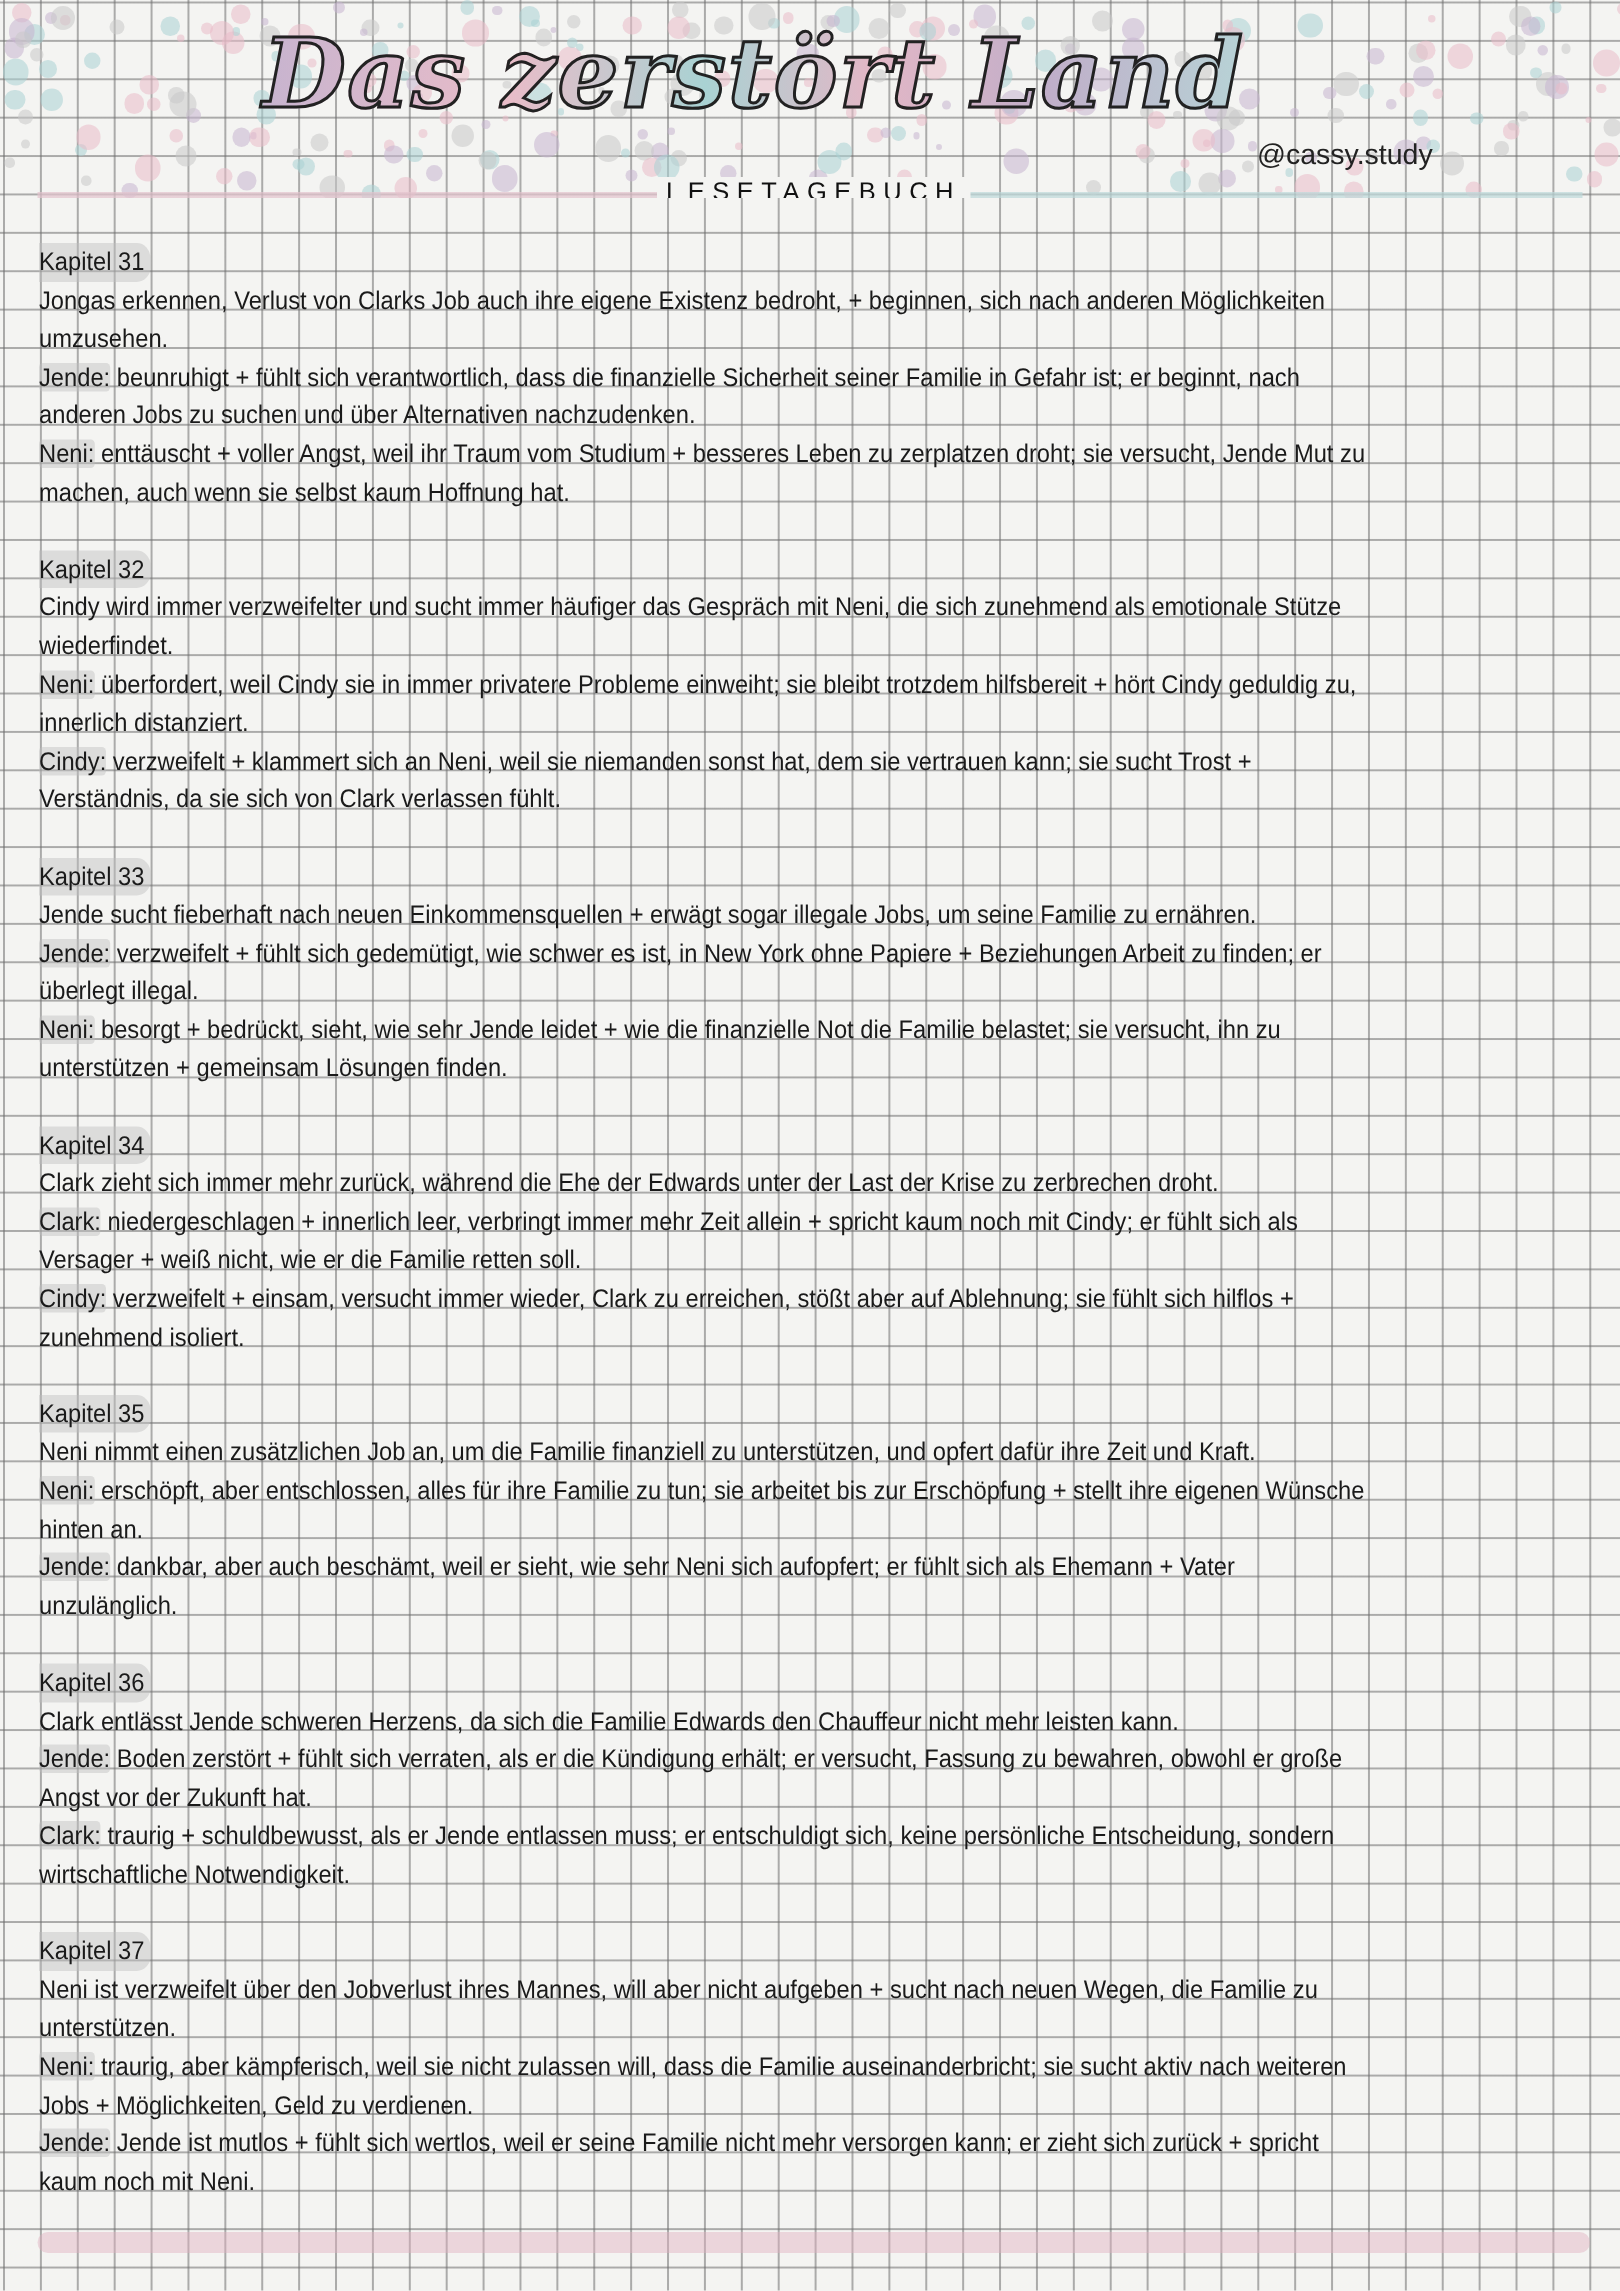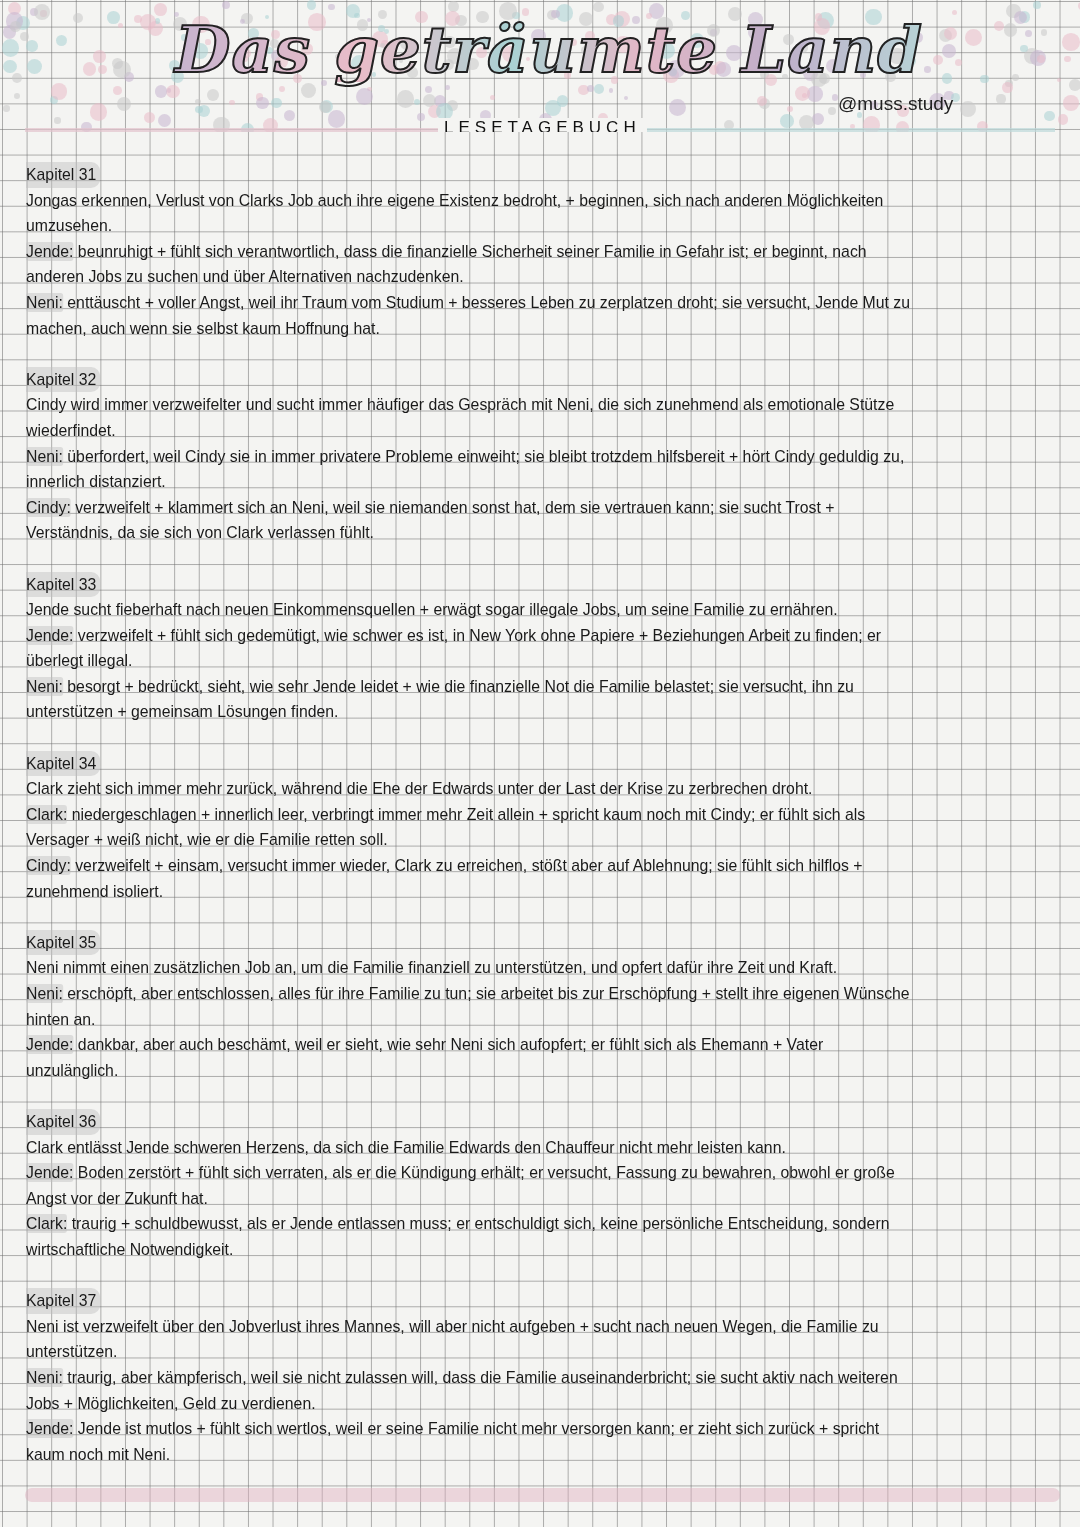--- a/index.html
+++ b/index.html
@@ -319,22 +319,22 @@
       <div class="dot" style="width: 5.06704px; height: 5.06704px; left: 118.319px; top: 22.8449px; background: rgb(233, 188, 200);"></div>
       <div class="dot" style="width: 16.3321px; height: 16.3321px; left: 139.56px; top: 13.6006px; background: rgb(233, 188, 200);"></div>
       <div class="dot" style="width: 14.7494px; height: 14.7494px; left: 716.356px; top: 62.4839px; background: rgb(199, 180, 207);"></div>
       <div class="dot" style="width: 5.84986px; height: 5.84986px; left: 195.375px; top: 98.5072px; background: rgb(201, 201, 201);"></div>
       <div class="dot" style="width: 13.3124px; height: 13.3124px; left: 3.28241px; top: 59.9419px; background: rgb(169, 210, 211);"></div>
       <div class="dot" style="width: 12.0754px; height: 12.0754px; left: 206.745px; top: 88.7635px; background: rgb(201, 201, 201);"></div>
       <div class="dot" style="width: 10.7808px; height: 10.7808px; left: 112.431px; top: 58.4287px; background: rgb(201, 201, 201);"></div>
       <div class="dot" style="width: 17.5521px; height: 17.5521px; left: 667.005px; top: 59.9869px; background: rgb(199, 180, 207);"></div>
     </div>
   <div class="subtitle-bar"></div>
-  <div class="title">Das geträumte Land</div>
-  <div class="handle">@muss.study</div>
+  <div class="title">Das zerstört Land</div>
+  <div class="handle">@cassy.study</div>
   <div class="subtitle">LESETAGEBUCH</div>
 </div>
 
 <div class="content">
 
   <div class="chapter">
     <span class="chapter-title">Kapitel 31</span>
     <span class="line">Jongas erkennen, Verlust von Clarks Job auch ihre eigene Existenz bedroht, + beginnen, sich nach anderen Möglichkeiten umzusehen.</span>
     <span class="line"><span class="label">Jende:</span><span> beunruhigt + fühlt sich verantwortlich, dass die finanzielle Sicherheit seiner Familie in Gefahr ist; er beginnt, nach anderen Jobs zu suchen und über Alternativen nachzudenken.</span></span>
     <span class="line"><span class="label">Neni:</span><span> enttäuscht + voller Angst, weil ihr Traum vom Studium + besseres Leben zu zerplatzen droht; sie versucht, Jende Mut zu machen, auch wenn sie selbst kaum Hoffnung hat.</span></span>

